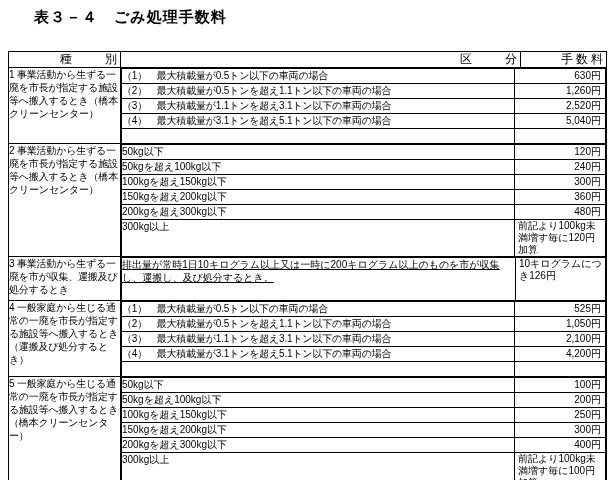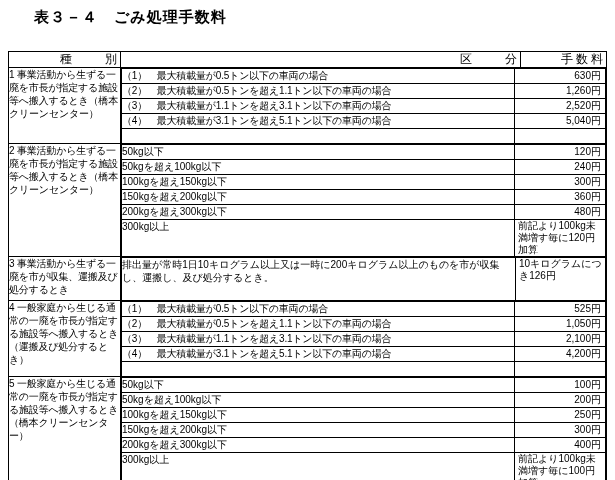--- a/index.html
+++ b/index.html
@@ -190,21 +190,21 @@
 
       <tr>
         <td class="kind-cell">
           <span>3</span>
           <span>事業活動から生ずる一廃を市が収集、運搬及び処分するとき</span>
         </td>
         <td colspan="2">
           <table class="inner">
             <tbody>
                 <tr>
-              <td class="desc" style="height:42px;">排出量が常時1日10キログラム以上又は一時に200キログラム以上のものを市が収集し、運搬し、及び処分するとき。</td>
+              <td class="desc" style="height:42px;text-decoration:underline;">排出量が常時1日10キログラム以上又は一時に200キログラム以上のものを市が収集し、運搬し、及び処分するとき。</td>
               <td class="feewrap">10キログラムにつき126円</td>
             </tr>
           </tbody>
             </table>
         </td>
       </tr>
 
       <tr>
         <td class="kind-cell">
           <span>4</span>

